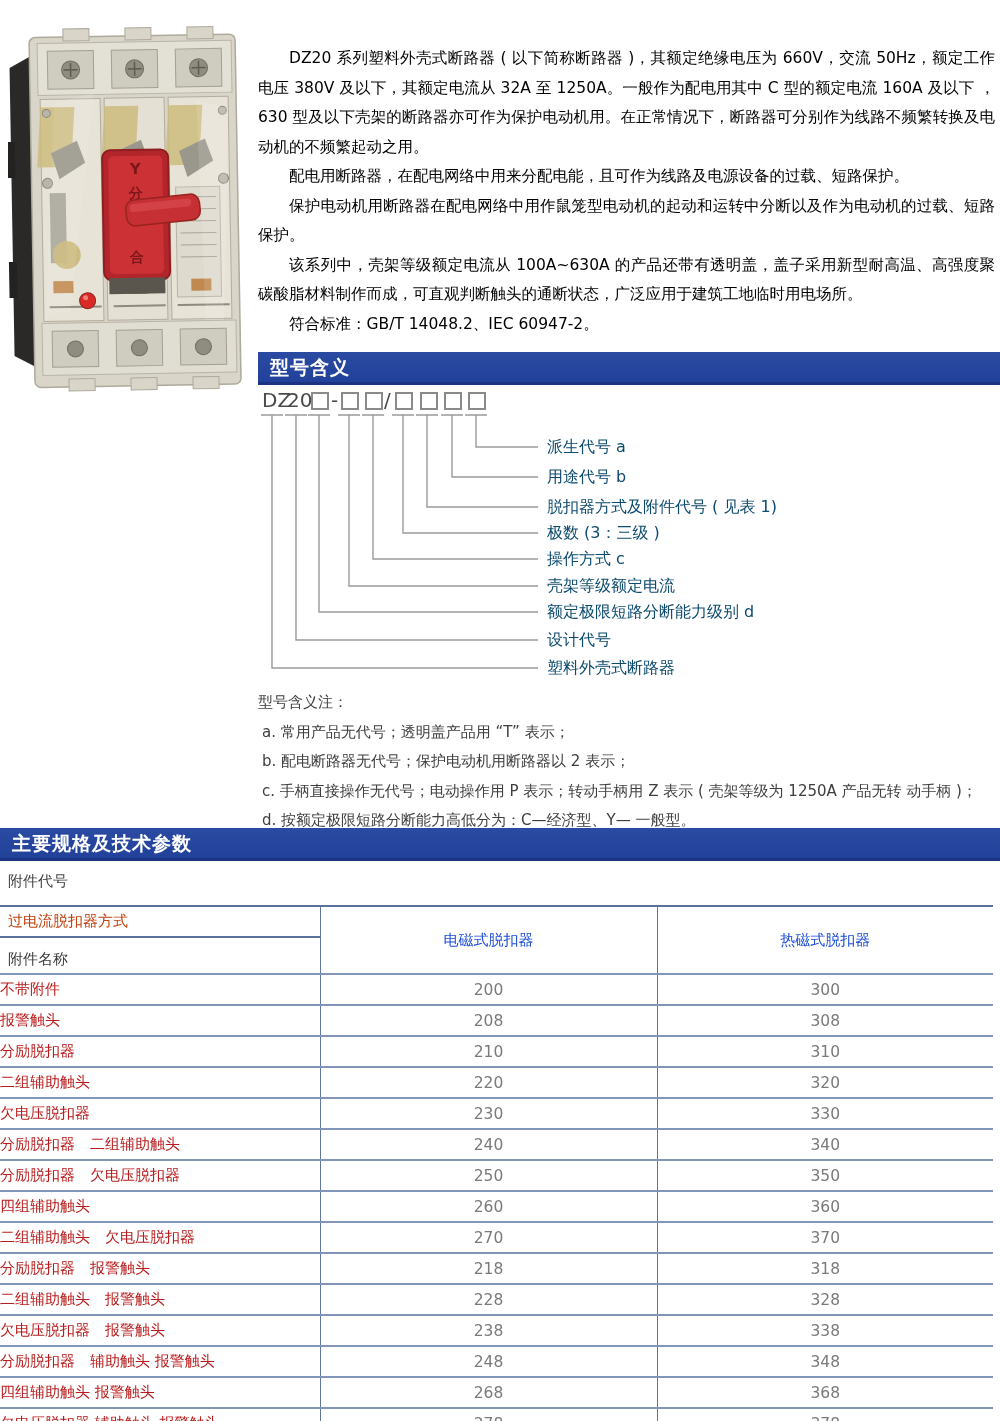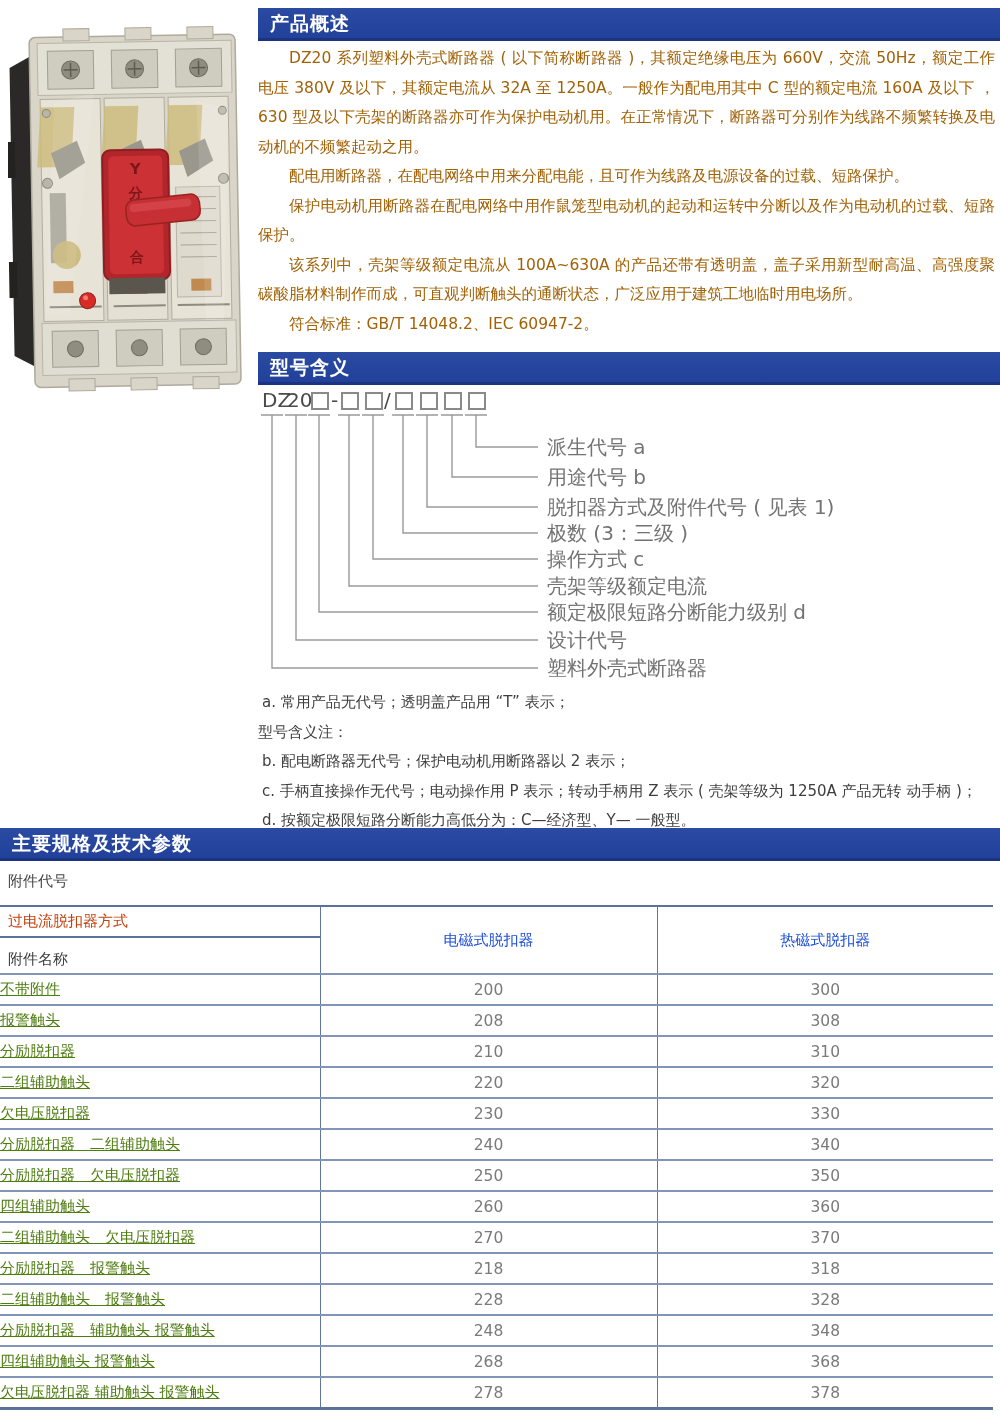--- a/index.html
+++ b/index.html
@@ -11,32 +11,32 @@
   .sec-header {
     position:absolute; height:30px; box-sizing:content-box;
     background:linear-gradient(180deg,#2b4aa2 0%,#21419a 100%);
     border-bottom:3px solid #1b3380;
     color:#ffffff; font-size:19px; font-weight:bold; line-height:30px;
     padding-left:12px; letter-spacing:1px;
   }
   .overview-text { position:absolute; left:258px; top:44px; width:737px; }
   .para {
     margin:0; text-indent:2em; font-size:15.5px; line-height:29.5px;
-    color:#a16207; text-align:justify;
+    color:#000000; text-align:justify;
   }
   
   .model-diagram { position:absolute; left:258px; top:390px; width:740px; height:292px; }
   .code-part { position:absolute; top:0; font-size:20px; color:#4a4a4a; line-height:20px; }
   .code-box {
     position:absolute; top:2px; width:14px; height:14px;
     border:2px solid #8a8a8a; background:#fff;
   }
   .diagram-lines { position:absolute; left:0; top:0; }
   .model-label {
-    position:absolute; left:289px; font-size:20px; color:#737373;
+    position:absolute; left:289px; font-size:16px; color:#0c4a6e;
     white-space:nowrap; line-height:22px;
   }
   .model-notes { position:absolute; left:258px; top:688px; width:740px; }
   .note-line { margin:0; font-size:15px; line-height:29.5px; color:#3e3e3e; }
   .note-item { padding-left:4px; }
   .specs-subtitle {
     position:absolute; left:8px; top:872px; font-size:15px; color:#444444;
   }
   
   .acc-table {
@@ -48,21 +48,21 @@
   .acc-table td { padding:0; }
   .col-em, .col-tm { border-left:1px solid #61769d; text-align:center; }
   .hdr-cell { height:59px; vertical-align:middle; }
   .hdr-split-top {
     height:29px; line-height:29px; padding-left:8px;
     border-bottom:2px solid #5d729a; color:#c2410c;
   }
   .hdr-split-bottom { height:28px; line-height:28px; padding-left:8px; color:#3c3c3c;margin-top:7px; }
   .hdr-center { color:#1d4ed8;margin-top:10px; }
   .data-row td { height:29px; border-top:2px solid #8095b8; }
-  .row-label { padding-left:8px; color:#4d7c0f;text-decoration:underline; }
+  .row-label { padding-left:8px; color:#b91c1c; }
   .num { color:#7a7a7a; font-size:15.5px; }
   
   .product-photo { position:absolute; left:8px; top:22px; width:236px; height:372px; }
 </style>
 </head>
 <body>
 
 <div class="page">
 
   <div class="product-photo">
@@ -145,23 +145,20 @@
 
         <circle cx="78" cy="278" r="8" fill="#d92b26" stroke="#8e1e22"></circle>
         <circle cx="76" cy="275" r="2.5" fill="#f08a85" opacity="0.9"></circle>
 
         <path d="M48 80 L88 70 L60 290 L36 290 Z" fill="#ffffff" opacity="0.10"></path>
         <path d="M190 80 L222 88 L214 300 L196 300 Z" fill="#ffffff" opacity="0.12"></path>
       </g>
     </svg>
   </div>
 
-  <div class="sec-header" style="left:258px; right:0; top:8px;">
-    <span>产品概述</span>
-  </div>
   <div class="overview-text">
     <p class="para">DZ20 系列塑料外壳式断路器 ( 以下简称断路器 )，其额定绝缘电压为 660V，交流 50Hz，额定工作电压 380V 及以下，其额定电流从 32A 至 1250A。一般作为配电用其中 C 型的额定电流 160A 及以下 ，630 型及以下壳架的断路器亦可作为保护电动机用。在正常情况下，断路器可分别作为线路不频繁转换及电动机的不频繁起动之用。</p>
     <p class="para">配电用断路器，在配电网络中用来分配电能，且可作为线路及电源设备的过载、短路保护。</p>
     <p class="para">保护电动机用断路器在配电网络中用作鼠笼型电动机的起动和运转中分断以及作为电动机的过载、短路保护。</p>
     <p class="para">该系列中，壳架等级额定电流从 100A~630A 的产品还带有透明盖，盖子采用新型耐高温、高强度聚碳酸脂材料制作而成，可直观判断触头的通断状态，广泛应用于建筑工地临时用电场所。</p>
     <p class="para">符合标准：GB/T 14048.2、IEC 60947-2。</p>
   </div>
 
   <div class="sec-header" style="left:258px; right:0; top:352px;">
     <span>型号含义</span>
@@ -200,22 +197,22 @@
     <div class="model-label" style="top:106px;">脱扣器方式及附件代号 ( 见表 1)</div>
     <div class="model-label" style="top:132px;">极数 (3：三级 )</div>
     <div class="model-label" style="top:158px;">操作方式 c</div>
     <div class="model-label" style="top:185px;text-align:center;">壳架等级额定电流</div>
     <div class="model-label" style="top:211px;">额定极限短路分断能力级别 d</div>
     <div class="model-label" style="top:239px;">设计代号</div>
     <div class="model-label" style="top:267px;">塑料外壳式断路器</div>
   </div>
 
   <div class="model-notes">
+    <p class="note-line">型号含义注：</p>
     <p class="note-line note-item">a. 常用产品无代号；透明盖产品用 “T” 表示；</p>
-    <p class="note-line">型号含义注：</p>
     <p class="note-line note-item">b. 配电断路器无代号；保护电动机用断路器以 2 表示；</p>
     <p class="note-line note-item">c. 手柄直接操作无代号；电动操作用 P 表示；转动手柄用 Z 表示 ( 壳架等级为 1250A 产品无转 动手柄 )；</p>
     <p class="note-line note-item">d. 按额定极限短路分断能力高低分为：C—经济型、Y— 一般型。</p>
   </div>
 
   <div class="sec-header" style="left:0; right:0; top:828px;">
     <span>主要规格及技术参数</span>
   </div>
   <div class="specs-subtitle">附件代号</div>
 
@@ -283,20 +280,25 @@
           <td class="row-label">分励脱扣器　报警触头</td>
           <td class="col-em num">218</td>
           <td class="col-tm num">318</td>
         </tr>
       <tr class="data-row">
           <td class="row-label">二组辅助触头　报警触头</td>
           <td class="col-em num">228</td>
           <td class="col-tm num">328</td>
         </tr>
       <tr class="data-row">
+          <td class="row-label">欠电压脱扣器　报警触头</td>
+          <td class="col-em num">238</td>
+          <td class="col-tm num">338</td>
+        </tr>
+      <tr class="data-row">
           <td class="row-label">分励脱扣器　辅助触头 报警触头</td>
           <td class="col-em num">248</td>
           <td class="col-tm num">348</td>
         </tr>
       <tr class="data-row">
           <td class="row-label">四组辅助触头 报警触头</td>
           <td class="col-em num">268</td>
           <td class="col-tm num">368</td>
         </tr>
       <tr class="data-row">

